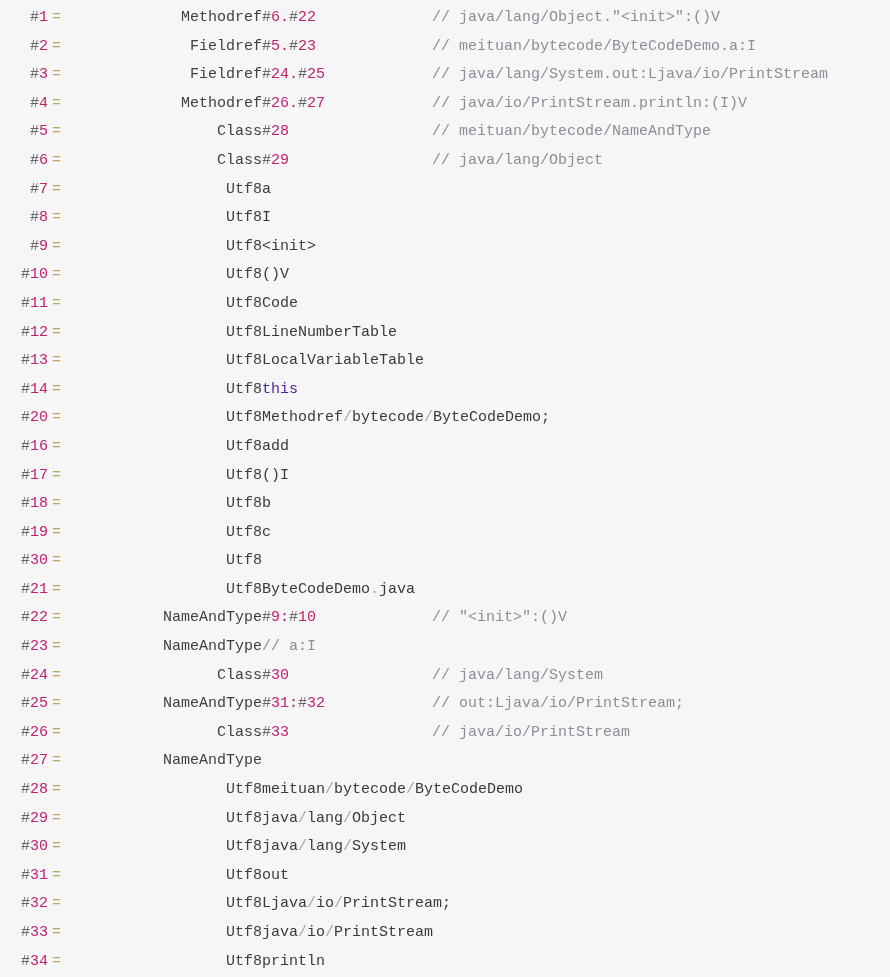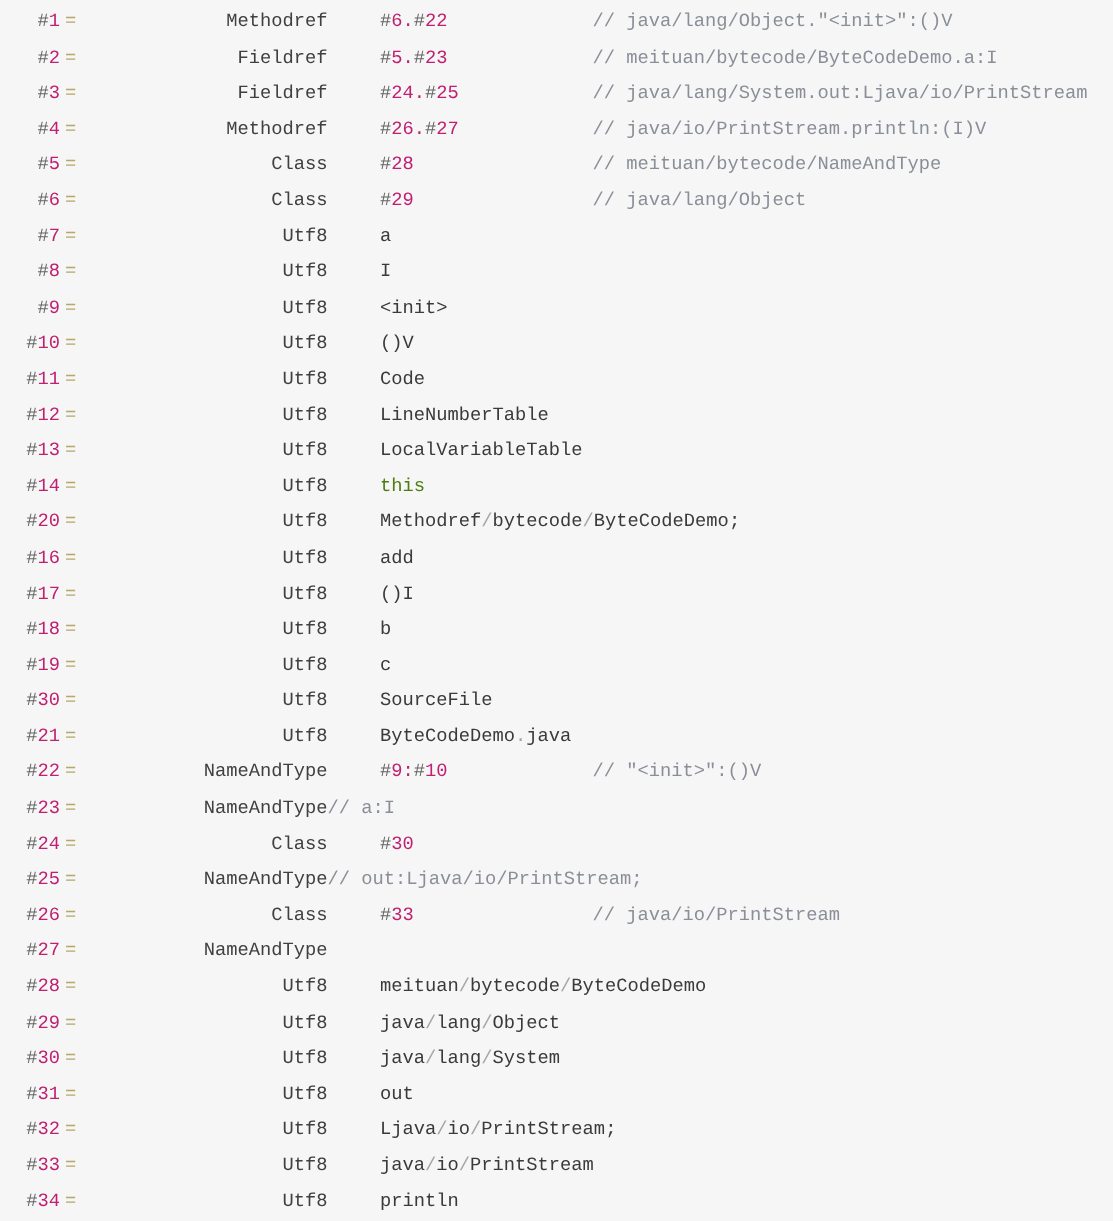--- a/index.html
+++ b/index.html
@@ -28,25 +28,24 @@
   .hash { color: #666; }
   .magenta { color: #c02070; }
   .eq { color: #b7a96a; padding: 0 6px 0 4px; }
   .kind {
     width: 195px;
     color: #404040;
     text-align: right;
   }
   .val {
     width: 170px;
-    margin-left: 42px;
   }
   .comment { color: #8a8f97; }
   .slash { color: #a5a5a5; }
-  .kw { color: #4d7c0f; }
+  .kw { color: #4c1d95; }
   .seg { color: #3a3a3a; }
   .watermark {
     text-align: right;
     color: #999;
     font-size: 13px;
     padding: 6px 8px 6px 0;
     font-family: -apple-system, "Segoe UI", sans-serif;
   }
 </style>
 </head>
@@ -65,26 +64,26 @@
     <div class="row"><span class="idx"><span class="hash">#</span><span class="magenta">10</span></span><span class="eq">=</span><span class="kind">Utf8</span><span class="val"><span class="seg">()V</span></span></div>
     <div class="row"><span class="idx"><span class="hash">#</span><span class="magenta">11</span></span><span class="eq">=</span><span class="kind">Utf8</span><span class="val"><span class="seg">Code</span></span></div>
     <div class="row"><span class="idx"><span class="hash">#</span><span class="magenta">12</span></span><span class="eq">=</span><span class="kind">Utf8</span><span class="val"><span class="seg">LineNumberTable</span></span></div>
     <div class="row"><span class="idx"><span class="hash">#</span><span class="magenta">13</span></span><span class="eq">=</span><span class="kind">Utf8</span><span class="val"><span class="seg">LocalVariableTable</span></span></div>
     <div class="row"><span class="idx"><span class="hash">#</span><span class="magenta">14</span></span><span class="eq">=</span><span class="kind">Utf8</span><span class="val"><span class="kw">this</span></span></div>
     <div class="row"><span class="idx"><span class="hash">#</span><span class="magenta">20</span></span><span class="eq">=</span><span class="kind">Utf8</span><span class="val"><span class="seg">Methodref</span><span class="slash">/</span><span class="seg">bytecode</span><span class="slash">/</span><span class="seg">ByteCodeDemo</span><span class="seg">;</span></span></div>
     <div class="row"><span class="idx"><span class="hash">#</span><span class="magenta">16</span></span><span class="eq">=</span><span class="kind">Utf8</span><span class="val"><span class="seg">add</span></span></div>
     <div class="row"><span class="idx"><span class="hash">#</span><span class="magenta">17</span></span><span class="eq">=</span><span class="kind">Utf8</span><span class="val"><span class="seg">()I</span></span></div>
     <div class="row"><span class="idx"><span class="hash">#</span><span class="magenta">18</span></span><span class="eq">=</span><span class="kind">Utf8</span><span class="val"><span class="seg">b</span></span></div>
     <div class="row"><span class="idx"><span class="hash">#</span><span class="magenta">19</span></span><span class="eq">=</span><span class="kind">Utf8</span><span class="val"><span class="seg">c</span></span></div>
-    <div class="row"><span class="idx"><span class="hash">#</span><span class="magenta">30</span></span><span class="eq">=</span><span class="kind">Utf8</span><span class="val"><span class="seg">SourceFile</span></span></div>
+    <div class="row"><span class="idx"><span class="hash">#</span><span class="magenta">30</span></span><span class="eq">=</span><span class="kind">Utf8</span></div>
     <div class="row"><span class="idx"><span class="hash">#</span><span class="magenta">21</span></span><span class="eq">=</span><span class="kind">Utf8</span><span class="val"><span class="seg">ByteCodeDemo</span><span class="slash">.</span><span class="seg">java</span></span></div>
     <div class="row"><span class="idx"><span class="hash">#</span><span class="magenta">22</span></span><span class="eq">=</span><span class="kind">NameAndType</span><span class="val"><span class="hash">#</span><span class="magenta">9</span><span class="magenta">:</span><span class="hash">#</span><span class="magenta">10</span></span><span class="comment">// "&lt;init&gt;":()V</span></div>
     <div class="row"><span class="idx"><span class="hash">#</span><span class="magenta">23</span></span><span class="eq">=</span><span class="kind">NameAndType</span><span class="comment">// a:I</span></div>
-    <div class="row"><span class="idx"><span class="hash">#</span><span class="magenta">24</span></span><span class="eq">=</span><span class="kind">Class</span><span class="val"><span class="hash">#</span><span class="magenta">30</span></span></div>
-    <div class="row"><span class="idx"><span class="hash">#</span><span class="magenta">25</span></span><span class="eq">=</span><span class="kind">NameAndType</span><span class="comment">// out:Ljava/io/PrintStream;</span></div>
+    <div class="row"><span class="idx"><span class="hash">#</span><span class="magenta">24</span></span><span class="eq">=</span><span class="kind">Class</span><span class="val"><span class="hash">#</span><span class="magenta">30</span></span><span class="comment">// java/lang/System</span></div>
+    <div class="row"><span class="idx"><span class="hash">#</span><span class="magenta">25</span></span><span class="eq">=</span><span class="kind">NameAndType</span><span class="val"><span class="hash">#</span><span class="magenta">31</span><span class="magenta">:</span><span class="hash">#</span><span class="magenta">32</span></span><span class="comment">// out:Ljava/io/PrintStream;</span></div>
     <div class="row"><span class="idx"><span class="hash">#</span><span class="magenta">26</span></span><span class="eq">=</span><span class="kind">Class</span><span class="val"><span class="hash">#</span><span class="magenta">33</span></span><span class="comment">// java/io/PrintStream</span></div>
     <div class="row"><span class="idx"><span class="hash">#</span><span class="magenta">27</span></span><span class="eq">=</span><span class="kind">NameAndType</span></div>
     <div class="row"><span class="idx"><span class="hash">#</span><span class="magenta">28</span></span><span class="eq">=</span><span class="kind">Utf8</span><span class="val"><span class="seg">meituan</span><span class="slash">/</span><span class="seg">bytecode</span><span class="slash">/</span><span class="seg">ByteCodeDemo</span></span></div>
     <div class="row"><span class="idx"><span class="hash">#</span><span class="magenta">29</span></span><span class="eq">=</span><span class="kind">Utf8</span><span class="val"><span class="seg">java</span><span class="slash">/</span><span class="seg">lang</span><span class="slash">/</span><span class="seg">Object</span></span></div>
     <div class="row"><span class="idx"><span class="hash">#</span><span class="magenta">30</span></span><span class="eq">=</span><span class="kind">Utf8</span><span class="val"><span class="seg">java</span><span class="slash">/</span><span class="seg">lang</span><span class="slash">/</span><span class="seg">System</span></span></div>
     <div class="row"><span class="idx"><span class="hash">#</span><span class="magenta">31</span></span><span class="eq">=</span><span class="kind">Utf8</span><span class="val"><span class="seg">out</span></span></div>
     <div class="row"><span class="idx"><span class="hash">#</span><span class="magenta">32</span></span><span class="eq">=</span><span class="kind">Utf8</span><span class="val"><span class="seg">Ljava</span><span class="slash">/</span><span class="seg">io</span><span class="slash">/</span><span class="seg">PrintStream</span><span class="seg">;</span></span></div>
     <div class="row"><span class="idx"><span class="hash">#</span><span class="magenta">33</span></span><span class="eq">=</span><span class="kind">Utf8</span><span class="val"><span class="seg">java</span><span class="slash">/</span><span class="seg">io</span><span class="slash">/</span><span class="seg">PrintStream</span></span></div>
     <div class="row"><span class="idx"><span class="hash">#</span><span class="magenta">34</span></span><span class="eq">=</span><span class="kind">Utf8</span><span class="val"><span class="seg">println</span></span></div>
   </div>

